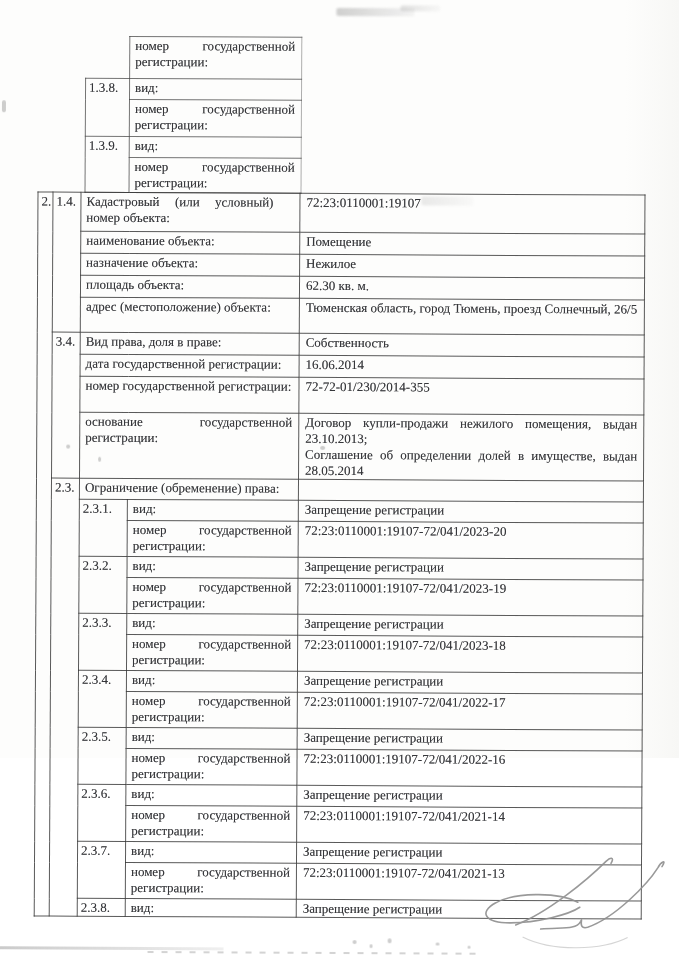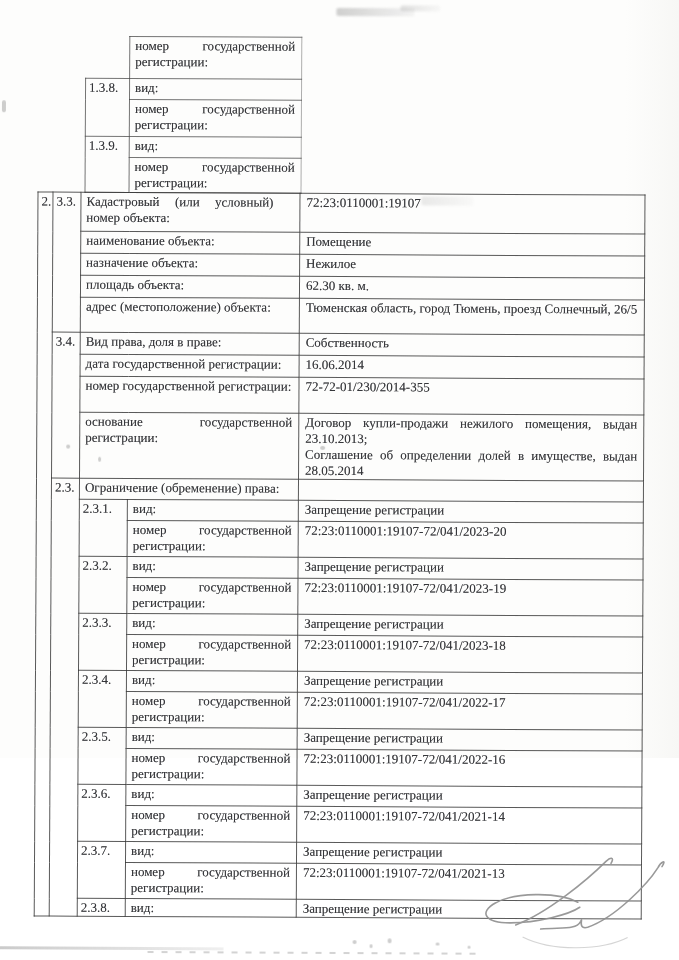--- a/index.html
+++ b/index.html
@@ -79,21 +79,21 @@
     <colgroup>
       <col style="width:15px">
           <col style="width:28px">
           <col style="width:48px">
       <col style="width:171px">
           <col style="width:345px">
     </colgroup>
     <tbody>
           <tr style="height:39px">
       <td class="n" rowspan="25">2.</td>
-      <td class="n" rowspan="5">3.3.</td>
+      <td class="n" rowspan="5">1.4.</td>
       <td class="l prx" colspan="2">Кадастровый (или условный) номер объекта:</td>
       <td class="v">72:23:0110001:19107</td>
     </tr>
     <tr style="height:22px">
       <td class="l" colspan="2">наименование объекта:</td>
       <td class="v">Помещение</td>
     </tr>
     <tr style="height:22px">
       <td class="l" colspan="2">назначение объекта:</td>
       <td class="v">Нежилое</td>

